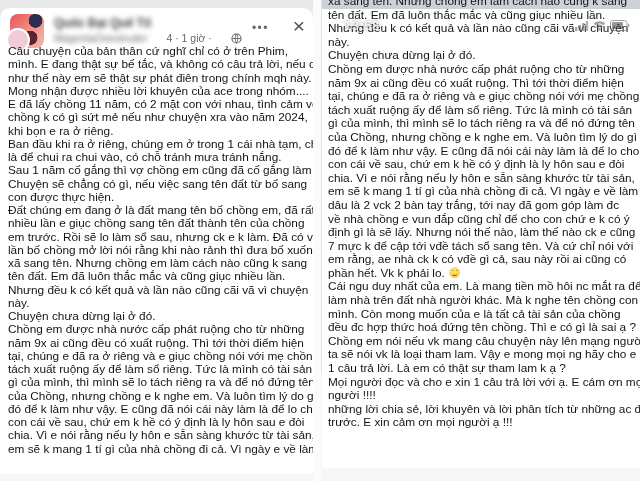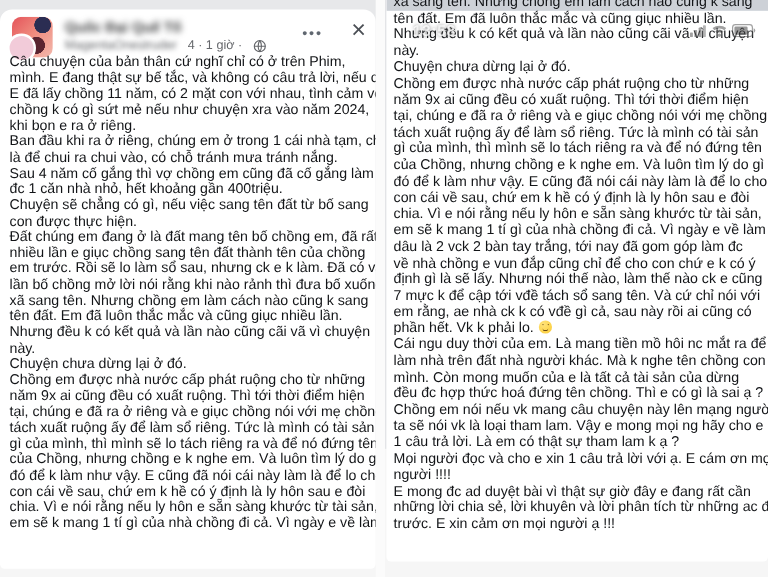--- a/index.html
+++ b/index.html
@@ -22,21 +22,21 @@
               radial-gradient(circle at 75% 20%, #2b2d52 0 18%, transparent 19%),
               radial-gradient(circle at 20% 75% , #e8b8c8 0 30%, transparent 31%),
               radial-gradient(circle at 60% 70%, #5a2430 0 22%, transparent 23%),
               linear-gradient(135deg,#e4535a 0%, #ef8a7d 45%, #f3b9ad 100%);
             overflow:visible; }
   .avatar::after { content:""; position:absolute; left:-4px; bottom:-4px; width:20px; height:20px;
             border-radius:50%; background:#f2cbd9; border:2px solid #fff; }
   .author-line { position:absolute; left:54px; top:5px; font-size:12px; font-weight:bold; color:#3a3b3c;
             filter:blur(2.6px); white-space:nowrap; }
   .byline { position:absolute; left:54px; top:21px; font-size:10.5px; color:#65676b; white-space:nowrap;
-            display:flex; align-items:center; gap:9px; }
+            display:flex; align-items:center; gap:19px; }
   .byline .blurred { filter:blur(2.4px); }
   .globe { width:11px; height:11px; display:inline-block; }
   .hdr-btn { position:absolute; top:6px; color:#606770; cursor:pointer; text-align:center; }
   #more-btn { right:44px; font-size:12px; letter-spacing:1.5px; top:10px; }
   #close-btn { right:8px; font-size:21px; line-height:18px; font-weight:400; color:#4b4f55; }
 
   
   .text-col { position:absolute; left:0; width:100%; }
   #left-text { top:37px; padding:0 4px 0 8px; }
   #right-text { top:-5px; padding:0 4px 0 6px; }
@@ -77,27 +77,28 @@
           <circle cx="6" cy="6" r="5" fill="none" stroke="#65676b" stroke-width="1.1"></circle>
           <path d="M1 6h10 M6 1c-2 2.6-2 7.4 0 10 M6 1c2 2.6 2 7.4 0 10" fill="none" stroke="#65676b" stroke-width="1"></path>
         </svg>
       </div>
       <div class="hdr-btn" id="more-btn">•••</div>
       <div class="hdr-btn" id="close-btn">×</div>
     </div>
     <div class="text-col" id="left-text">
         <div class="tl">Câu chuyện của bản thân cứ nghĩ chỉ có ở trên Phim,</div>
         <div class="tl">mình. E đang thật sự bế tắc, và không có câu trả lời, nếu cứ</div>
+        <div class="tl">như thế này em sẽ thật sự phát điên trong chính mqh này.</div>
+        <div class="tl">Mong nhận được nhiều lời khuyên của ace trong nhóm....</div>
         <div class="tl">E đã lấy chồng 11 năm, có 2 mặt con với nhau, tình cảm vợ</div>
         <div class="tl">chồng k có gì sứt mẻ nếu như chuyện xra vào năm 2024,</div>
         <div class="tl">khi bọn e ra ở riêng.</div>
         <div class="tl">Ban đầu khi ra ở riêng, chúng em ở trong 1 cái nhà tạm, chỉ</div>
         <div class="tl">là để chui ra chui vào, có chỗ tránh mưa tránh nắng.</div>
-        <div class="tl">Sau 4 năm cố gắng thì vợ chồng em cũng đã cố gắng làm</div>
-        <div class="tl">đc 1 căn nhà nhỏ, hết khoảng gần 400triệu.</div>
+        <div class="tl">Sau 1 năm cố gắng thì vợ chồng em cũng đã cố gắng làm</div>
         <div class="tl">Chuyện sẽ chẳng có gì, nếu việc sang tên đất từ bố sang</div>
         <div class="tl">con được thực hiện.</div>
         <div class="tl">Đất chúng em đang ở là đất mang tên bố chồng em, đã rất</div>
         <div class="tl">nhiều lần e giục chồng sang tên đất thành tên của chồng</div>
         <div class="tl">em trước. Rồi sẽ lo làm sổ sau, nhưng ck e k làm. Đã có vài</div>
         <div class="tl">lần bố chồng mở lời nói rằng khi nào rảnh thì đưa bố xuống</div>
         <div class="tl">xã sang tên. Nhưng chồng em làm cách nào cũng k sang</div>
         <div class="tl">tên đất. Em đã luôn thắc mắc và cũng giục nhiều lần.</div>
         <div class="tl">Nhưng đều k có kết quả và lần nào cũng cãi vã vì chuyện</div>
         <div class="tl">này.</div>
@@ -133,30 +134,29 @@
         <div class="tl">đó để k làm như vậy. E cũng đã nói cái này làm là để lo cho</div>
         <div class="tl">con cái về sau, chứ em k hề có ý định là ly hôn sau e đòi</div>
         <div class="tl">chia. Vì e nói rằng nếu ly hôn e sẵn sàng khước từ tài sản,</div>
         <div class="tl">em sẽ k mang 1 tí gì của nhà chồng đi cả. Vì ngày e về làm</div>
         <div class="tl">dâu là 2 vck 2 bàn tay trắng, tới nay đã gom góp làm đc</div>
         <div class="tl">về nhà chồng e vun đắp cũng chỉ để cho con chứ e k có ý</div>
         <div class="tl">định gì là sẽ lấy. Nhưng nói thế nào, làm thế nào ck e cũng</div>
         <div class="tl">7 mực k để cập tới vđề tách sổ sang tên. Và cứ chỉ nói với</div>
         <div class="tl">em rằng, ae nhà ck k có vđề gì cả, sau này rồi ai cũng có</div>
         <div class="tl">phần hết. Vk k phải lo. <span class="emoji-smiley"></span></div>
-        <div class="tl">Cái ngu duy thời của em. Là mang tiền mồ hôi nc mắt ra để</div>
+        <div class="tl">Cái ngu duy nhất của em. Là mang tiền mồ hôi nc mắt ra để</div>
         <div class="tl">làm nhà trên đất nhà người khác. Mà k nghe tên chồng con</div>
-        <div class="tl">mình. Còn mong muốn của e là tất cả tài sản của dừng</div>
+        <div class="tl">mình. Còn mong muốn của e là tất cả tài sản của chồng</div>
         <div class="tl">đều đc hợp thức hoá đứng tên chồng. Thì e có gì là sai ạ ?</div>
         <div class="tl">Chồng em nói nếu vk mang câu chuyện này lên mạng người</div>
         <div class="tl">ta sẽ nói vk là loại tham lam. Vậy e mong mọi ng hãy cho e</div>
         <div class="tl">1 câu trả lời. Là em có thật sự tham lam k ạ ?</div>
         <div class="tl">Mọi người đọc và cho e xin 1 câu trả lời với ạ. E cám ơn mọi</div>
         <div class="tl">người !!!!</div>
-        <div class="tl">E mong đc ad duyệt bài vì thật sự giờ đây e đang rất cần</div>
         <div class="tl">những lời chia sẻ, lời khuyên và lời phân tích từ những ac đi</div>
         <div class="tl">trước. E xin cảm ơn mọi người ạ !!!</div>
       </div>
     <div class="status-ghost">
       <span class="ghost-time">13:58</span>
       <span class="ghost-icons">
         <svg width="14" height="11" viewBox="0 0 14 11">
           <rect x="0" y="7" width="2.4" height="4" rx="0.6" fill="#555"></rect>
           <rect x="3.6" y="5" width="2.4" height="6" rx="0.6" fill="#555"></rect>
           <rect x="7.2" y="3" width="2.4" height="8" rx="0.6" fill="#555"></rect>

